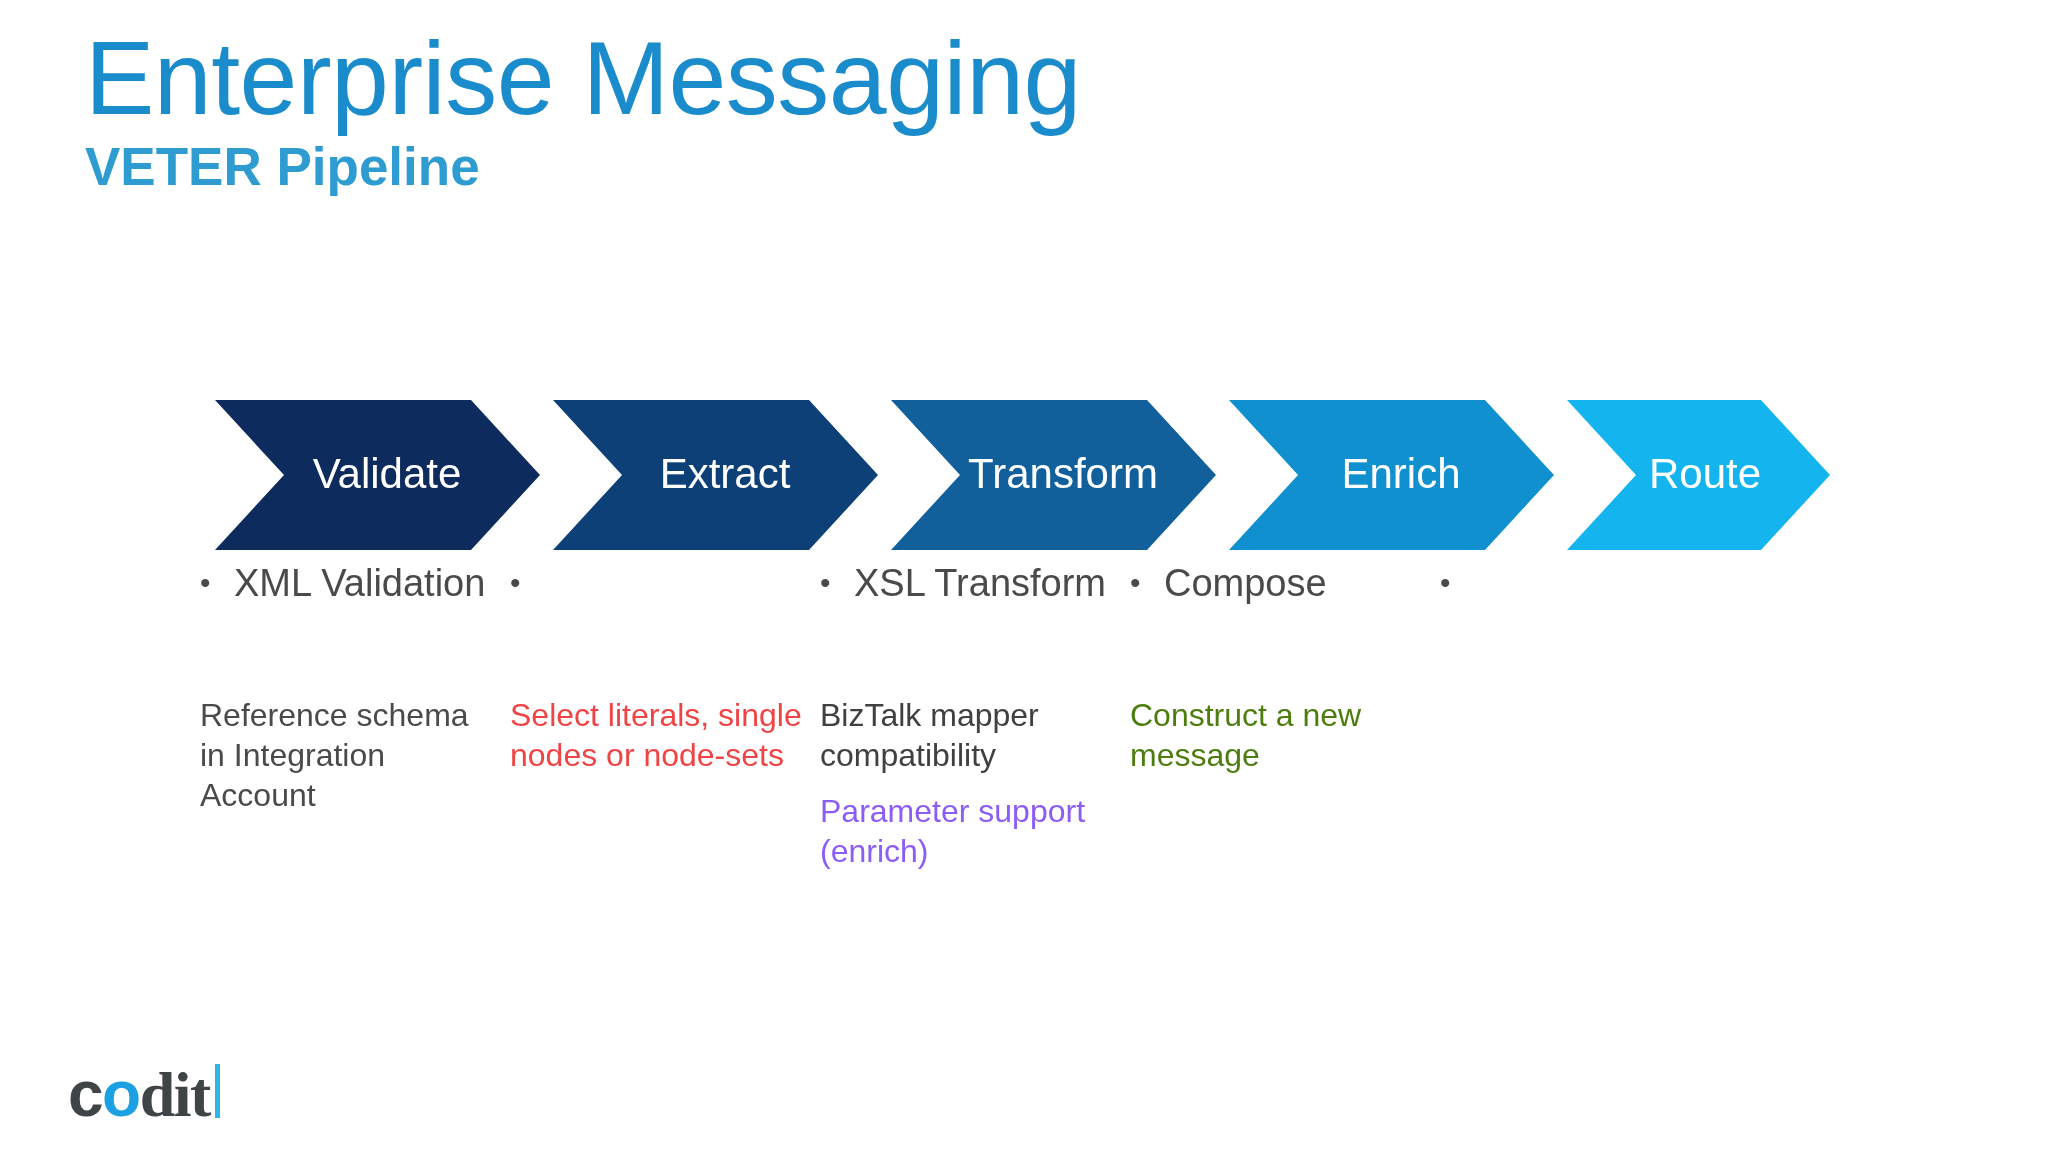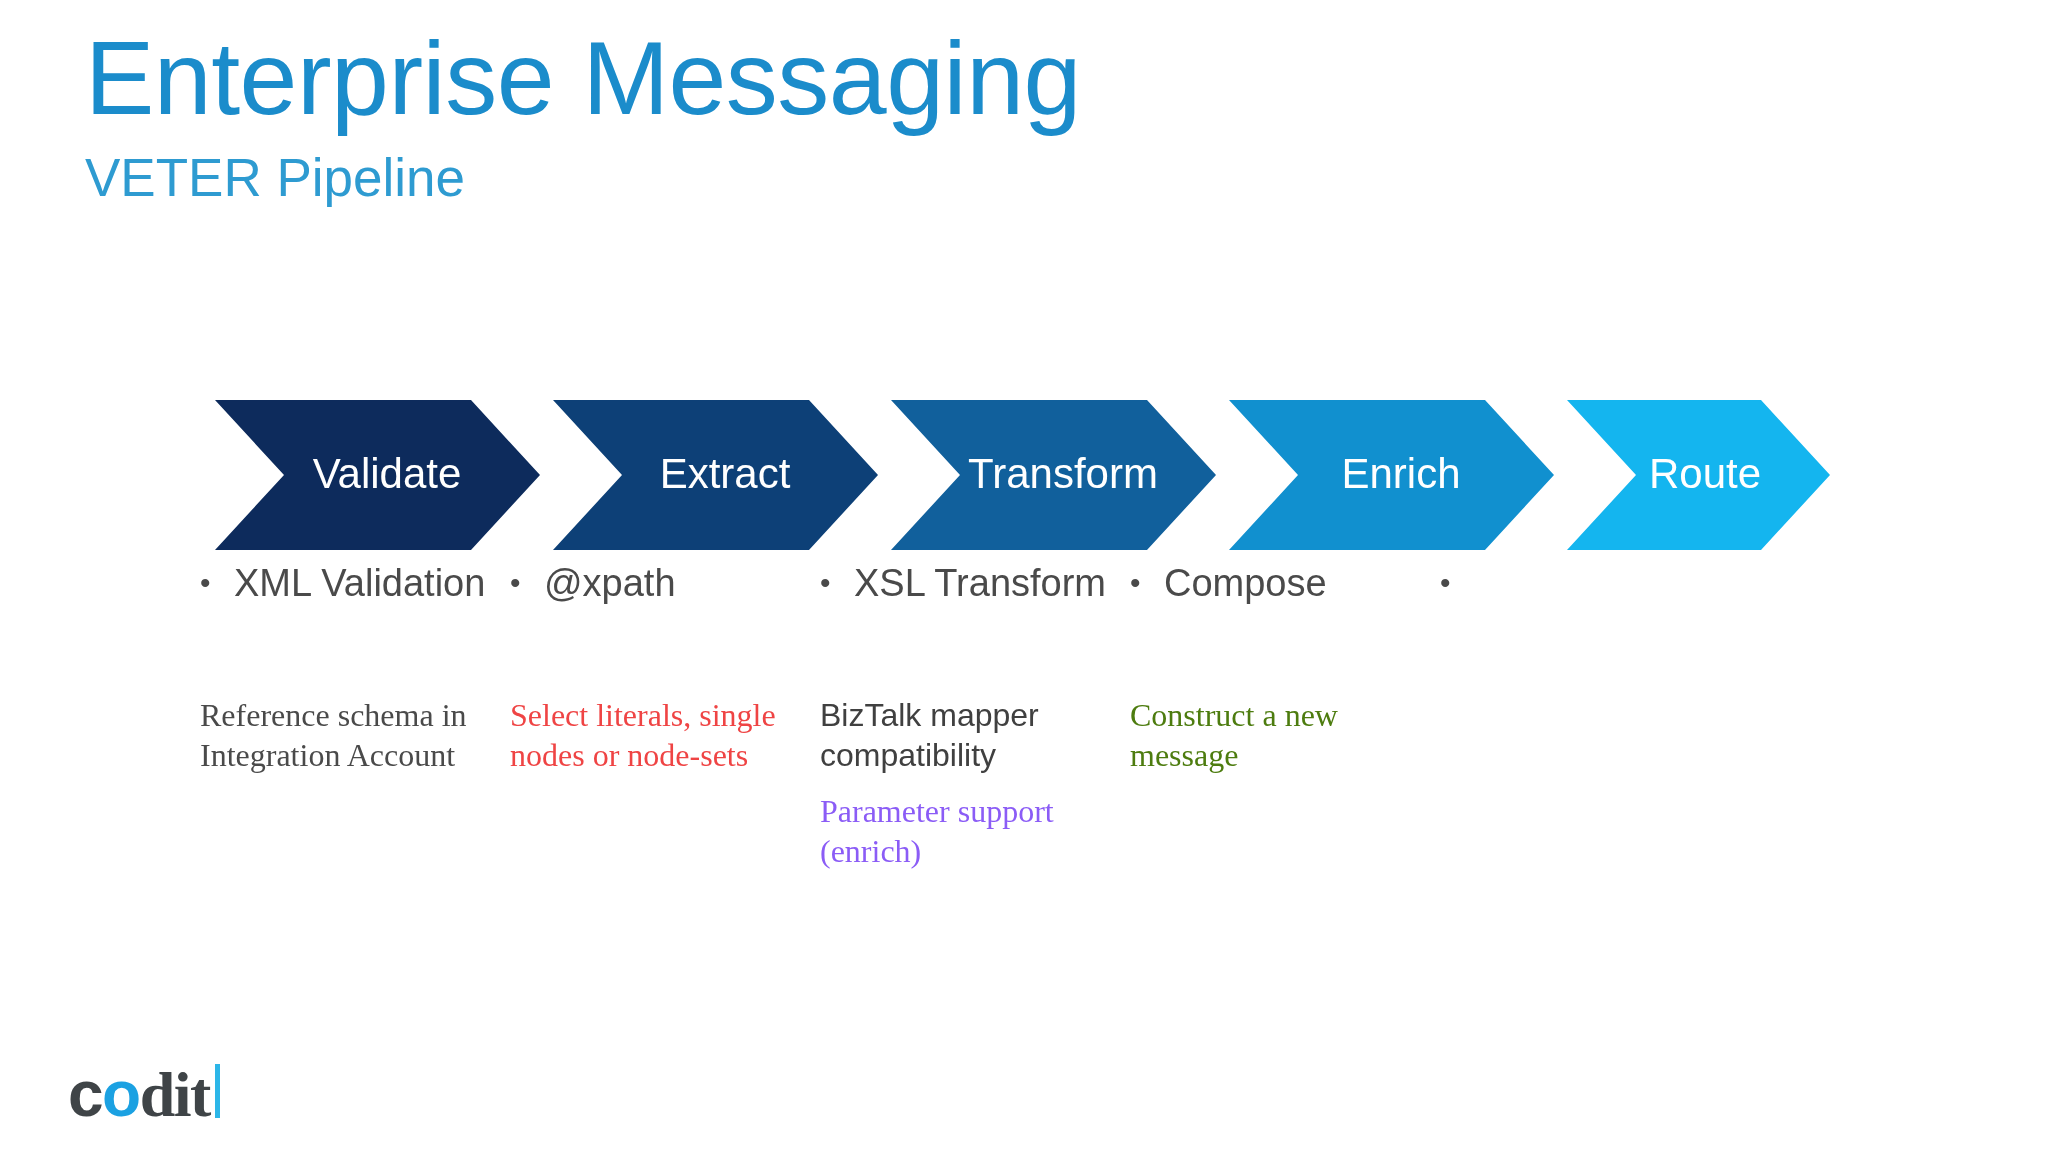--- a/index.html
+++ b/index.html
@@ -33,24 +33,24 @@
   }
   #slide-title {
     font-size: 104px;
     line-height: 1.08;
     font-weight: 300;
     letter-spacing: -0.5px;
     color: #1B8CCB;
     white-space: nowrap;
   }
   #slide-subtitle {
-    margin-top: 15px;
+    margin-top: 4px;
     font-size: 53px;
     line-height: 1.08;
-    font-weight: 400;
+    font-weight: 700;
     letter-spacing: 0px;
     color: #2E9BD1;
     white-space: nowrap;
   }
 
   
   #chevron-band {
     position: absolute;
     left: 215px;
     top: 400px;
@@ -114,21 +114,21 @@
     top: 135px;
     width: 296px;
   }
   .detail-line {
     font-size: 32px;
     line-height: 1.25;
     color: #4A4A4A;
     font-weight: 400;
     margin-bottom: 16px;
   }
-  .detail-line:last-child { margin-bottom: 0; font-family: Liberation Serif, serif; }
+  .detail-line:last-child { margin-bottom: 0; }
 
   
   #logo {
     position: absolute;
     left: 68px;
     top: 1062px;
     height: 66px;
     display: flex;
     align-items: baseline;
     font-size: 64px;
@@ -191,21 +191,20 @@
         <span class="bullet-text">XML Validation</span>
       </div>
       <div class="detail-block">
         <div class="detail-line" style="color: rgb(74, 74, 74);">Reference schema in Integration Account</div>
       </div>
     </div>
 
     <div class="column">
       <div class="bullet-row" style="color: rgb(74, 74, 74);">
         <span class="bullet-dot" style="color: rgb(74, 74, 74);">•</span>
-        <span class="bullet-text">@xpath</span>
       </div>
       <div class="detail-block">
         <div class="detail-line" style="color: #ef4444;">Select literals, single nodes or node-sets</div>
       </div>
     </div>
 
     <div class="column">
       <div class="bullet-row" style="color: rgb(74, 74, 74);">
         <span class="bullet-dot" style="color: rgb(74, 74, 74);">•</span>
         <span class="bullet-text">XSL Transform</span>

